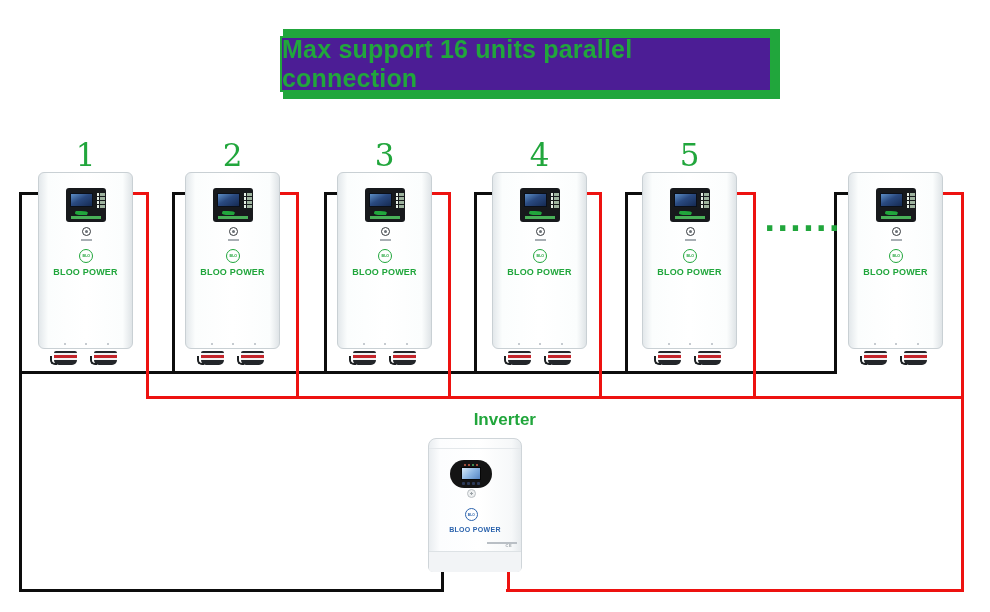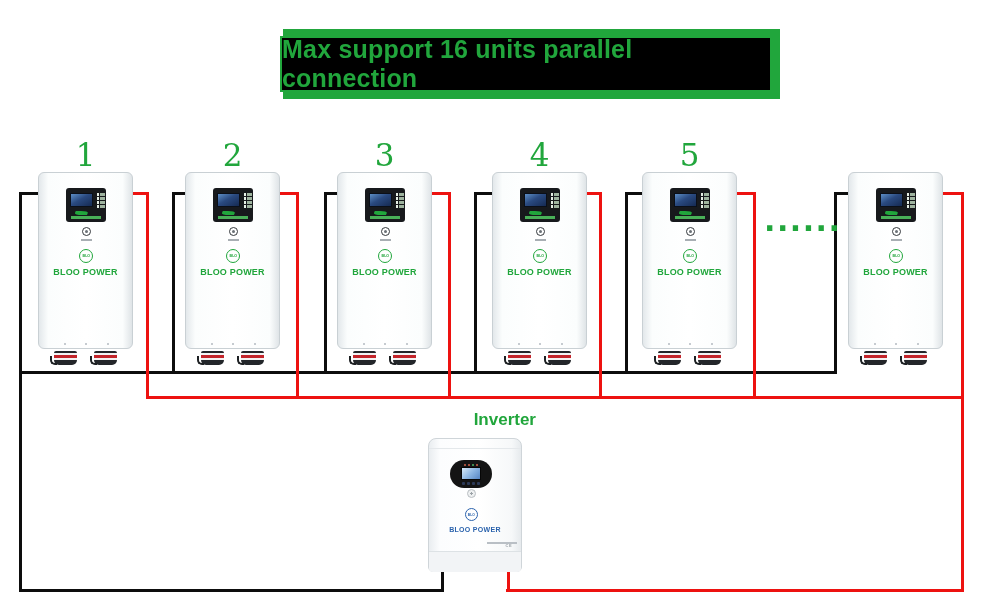--- a/index.html
+++ b/index.html
@@ -1,21 +1,21 @@
 <!DOCTYPE html>
 <html style="--green: #21a63c; --wire-red: #ed1210; --wire-black: #0d0d0d; --inverter-blue: #2b63ad;"><head>
 <meta charset="utf-8">
 <style>
   html,body{margin:0;padding:0;background:#fff;}
   body{width:990px;height:612px;font-family:"Liberation Sans",sans-serif;}
   .stage{position:relative;width:990px;height:612px;background:#fff;overflow:hidden;}
 
   
   .banner-back{position:absolute;left:283px;top:29px;width:497px;height:70px;background:var(--green);z-index:3;}
-  .banner-front{position:absolute;left:280px;top:36px;width:492px;height:56px;background:#000000;
+  .banner-front{position:absolute;left:280px;top:36px;width:492px;height:56px;background:#4c1d95;
     border:2px solid var(--green);box-sizing:border-box;z-index:4;
     display:flex;align-items:center;justify-content:center;}
   .banner-front span{color:var(--green);font-weight:bold;font-size:25px;letter-spacing:.2px;}
 
   
   .wires{position:absolute;inset:0;z-index:1;}
   .w{position:absolute;display:block;}
   .bk{background:var(--wire-black);}
   .rd{background:var(--wire-red);}
 

